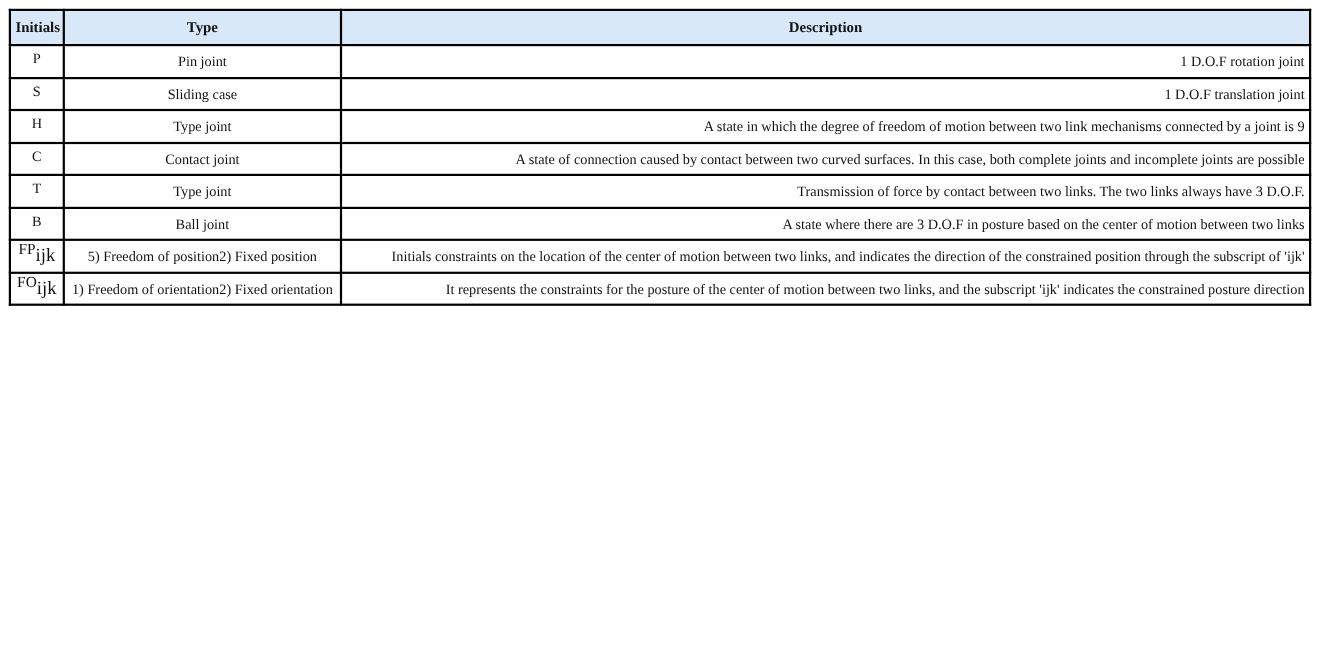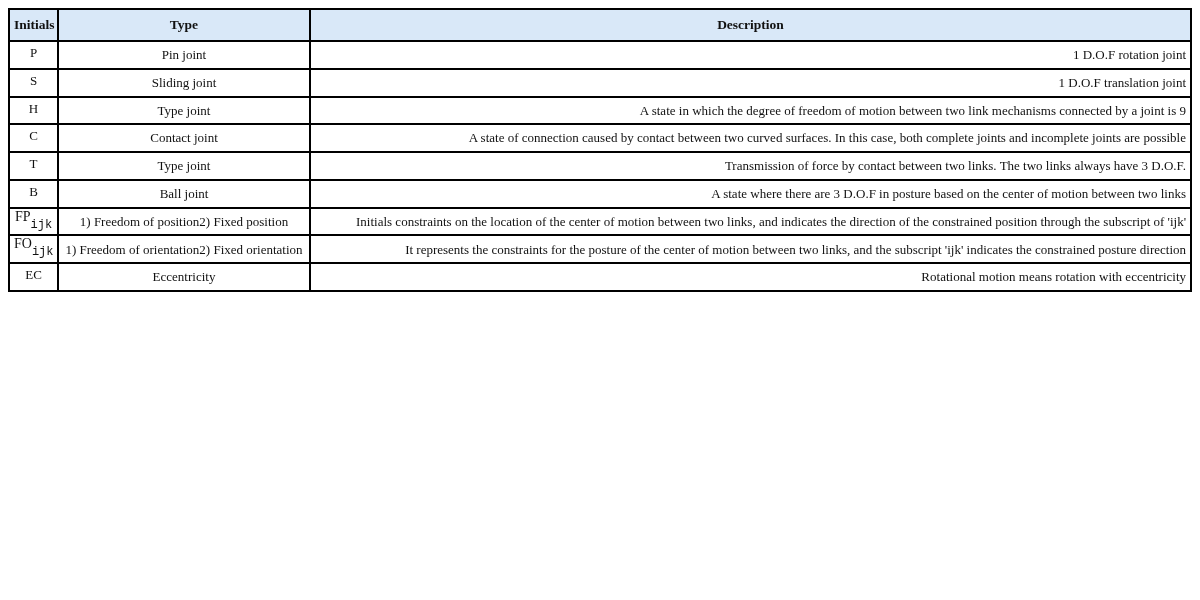--- a/index.html
+++ b/index.html
@@ -45,23 +45,22 @@
   col.c-desc     { width: 881px; }
   td.initials-cell { text-align: center; }
   td.type-cell     { text-align: center; margin-top: 43px; }
   td.description-cell { text-align: right; }
   .initial-main.sup-main {
     font-size: 14px;
     position: relative;
     top: -3px;
   }
   .initial-sub {
-    font-size: 12px;
+    font-size: 17px;
     vertical-align: sub;
-    font-family: Liberation Mono, monospace;
   }
 </style>
 </head>
 <body>
 
 <div class="table-wrap">
   <table class="joint-table">
     <colgroup>
       <col class="c-initials">
       <col class="c-type">
@@ -80,21 +79,21 @@
       <span class="initial-main">P</span><sub class="initial-sub"></sub>
     </td>
     <td class="type-cell">Pin joint</td>
     <td class="description-cell">1 D.O.F rotation joint</td>
   </tr>
 
   <tr>
     <td class="initials-cell">
       <span class="initial-main">S</span><sub class="initial-sub"></sub>
     </td>
-    <td class="type-cell">Sliding joint</td>
+    <td class="type-cell">Sliding case</td>
     <td class="description-cell">1 D.O.F translation joint</td>
   </tr>
 
   <tr>
     <td class="initials-cell">
       <span class="initial-main">H</span><sub class="initial-sub"></sub>
     </td>
     <td class="type-cell">Type joint</td>
     <td class="description-cell">A state in which the degree of freedom of motion between two link mechanisms connected by a joint is 9</td>
   </tr>
@@ -120,34 +119,27 @@
       <span class="initial-main">B</span><sub class="initial-sub"></sub>
     </td>
     <td class="type-cell">Ball joint</td>
     <td class="description-cell">A state where there are 3 D.O.F in posture based on the center of motion between two links</td>
   </tr>
 
   <tr>
     <td class="initials-cell">
       <span class="initial-main sup-main">FP</span><sub class="initial-sub">ijk</sub>
     </td>
-    <td class="type-cell">1) Freedom of position2) Fixed position</td>
+    <td class="type-cell">5) Freedom of position2) Fixed position</td>
     <td class="description-cell">Initials constraints on the location of the center of motion between two links, and indicates the direction of the constrained position through the subscript of 'ijk'</td>
   </tr>
 
   <tr>
     <td class="initials-cell">
       <span class="initial-main sup-main">FO</span><sub class="initial-sub">ijk</sub>
     </td>
     <td class="type-cell">1) Freedom of orientation2) Fixed orientation</td>
     <td class="description-cell">It represents the constraints for the posture of the center of motion between two links, and the subscript 'ijk' indicates the constrained posture direction</td>
   </tr>
 
-  <tr>
-    <td class="initials-cell">
-      <span class="initial-main">EC</span><sub class="initial-sub"></sub>
-    </td>
-    <td class="type-cell">Eccentricity</td>
-    <td class="description-cell">Rotational motion means rotation with eccentricity</td>
-  </tr>
 </tbody>
   </table>
 </div>
 
 </body></html>

